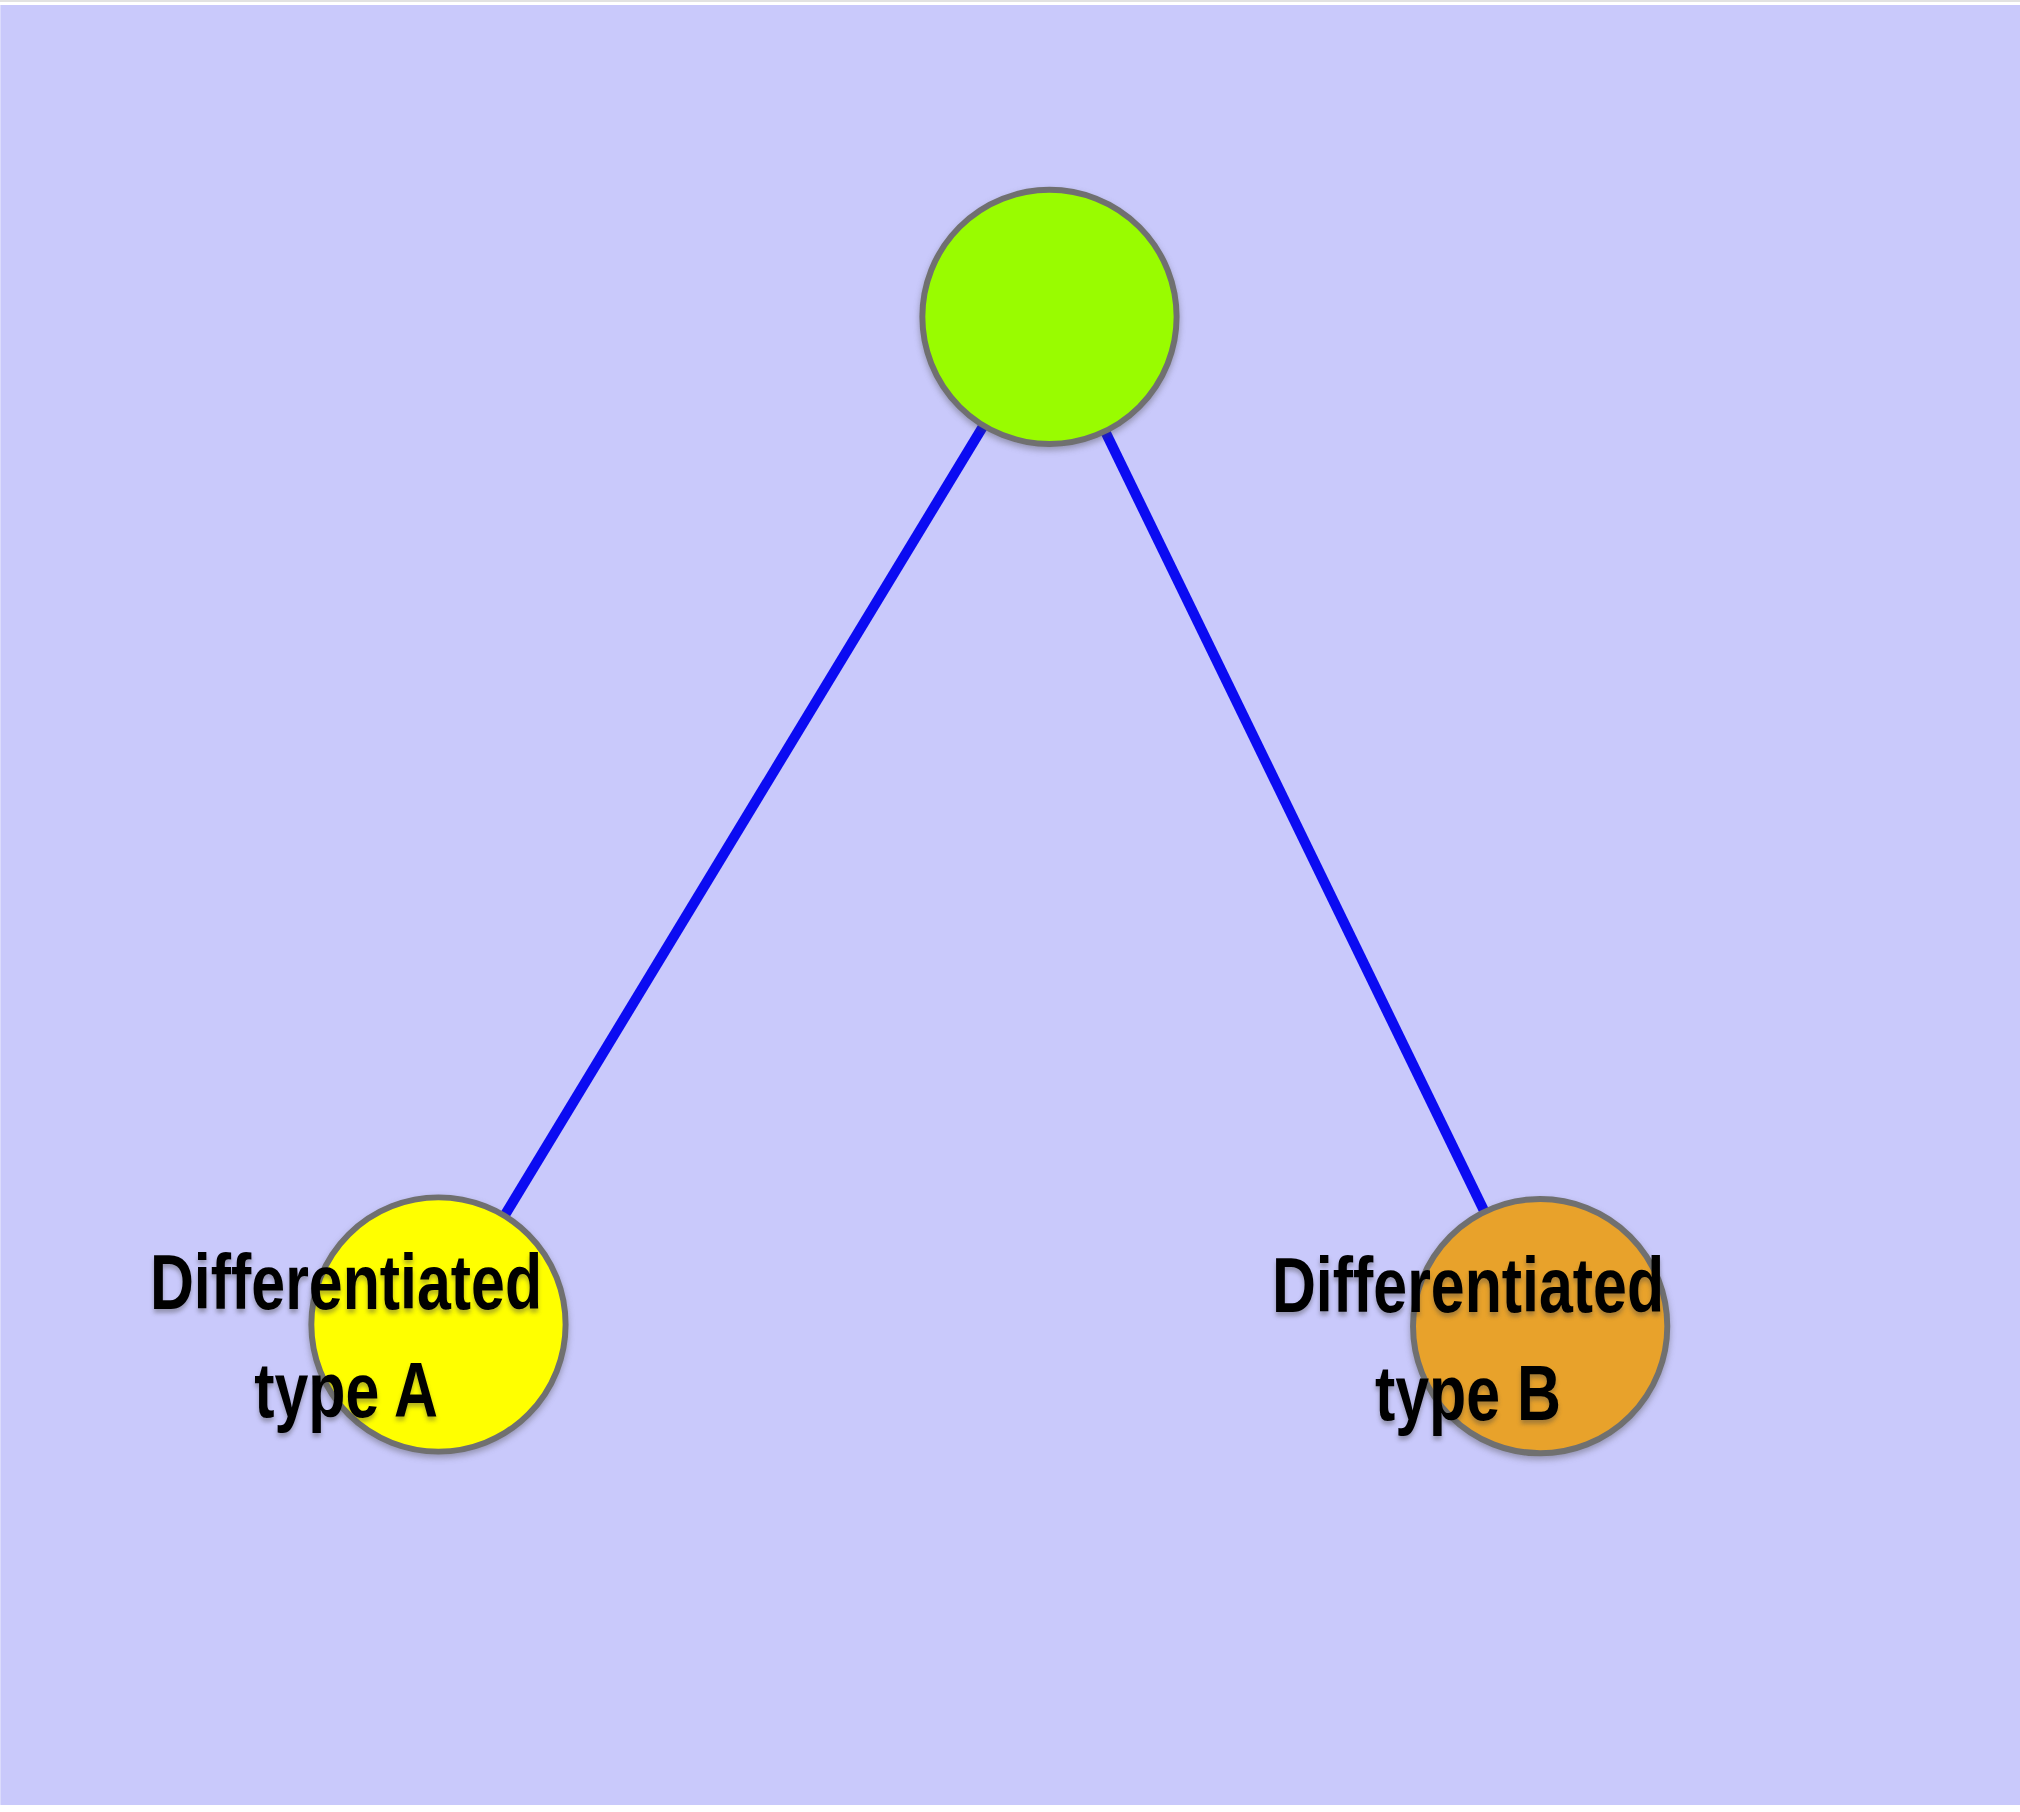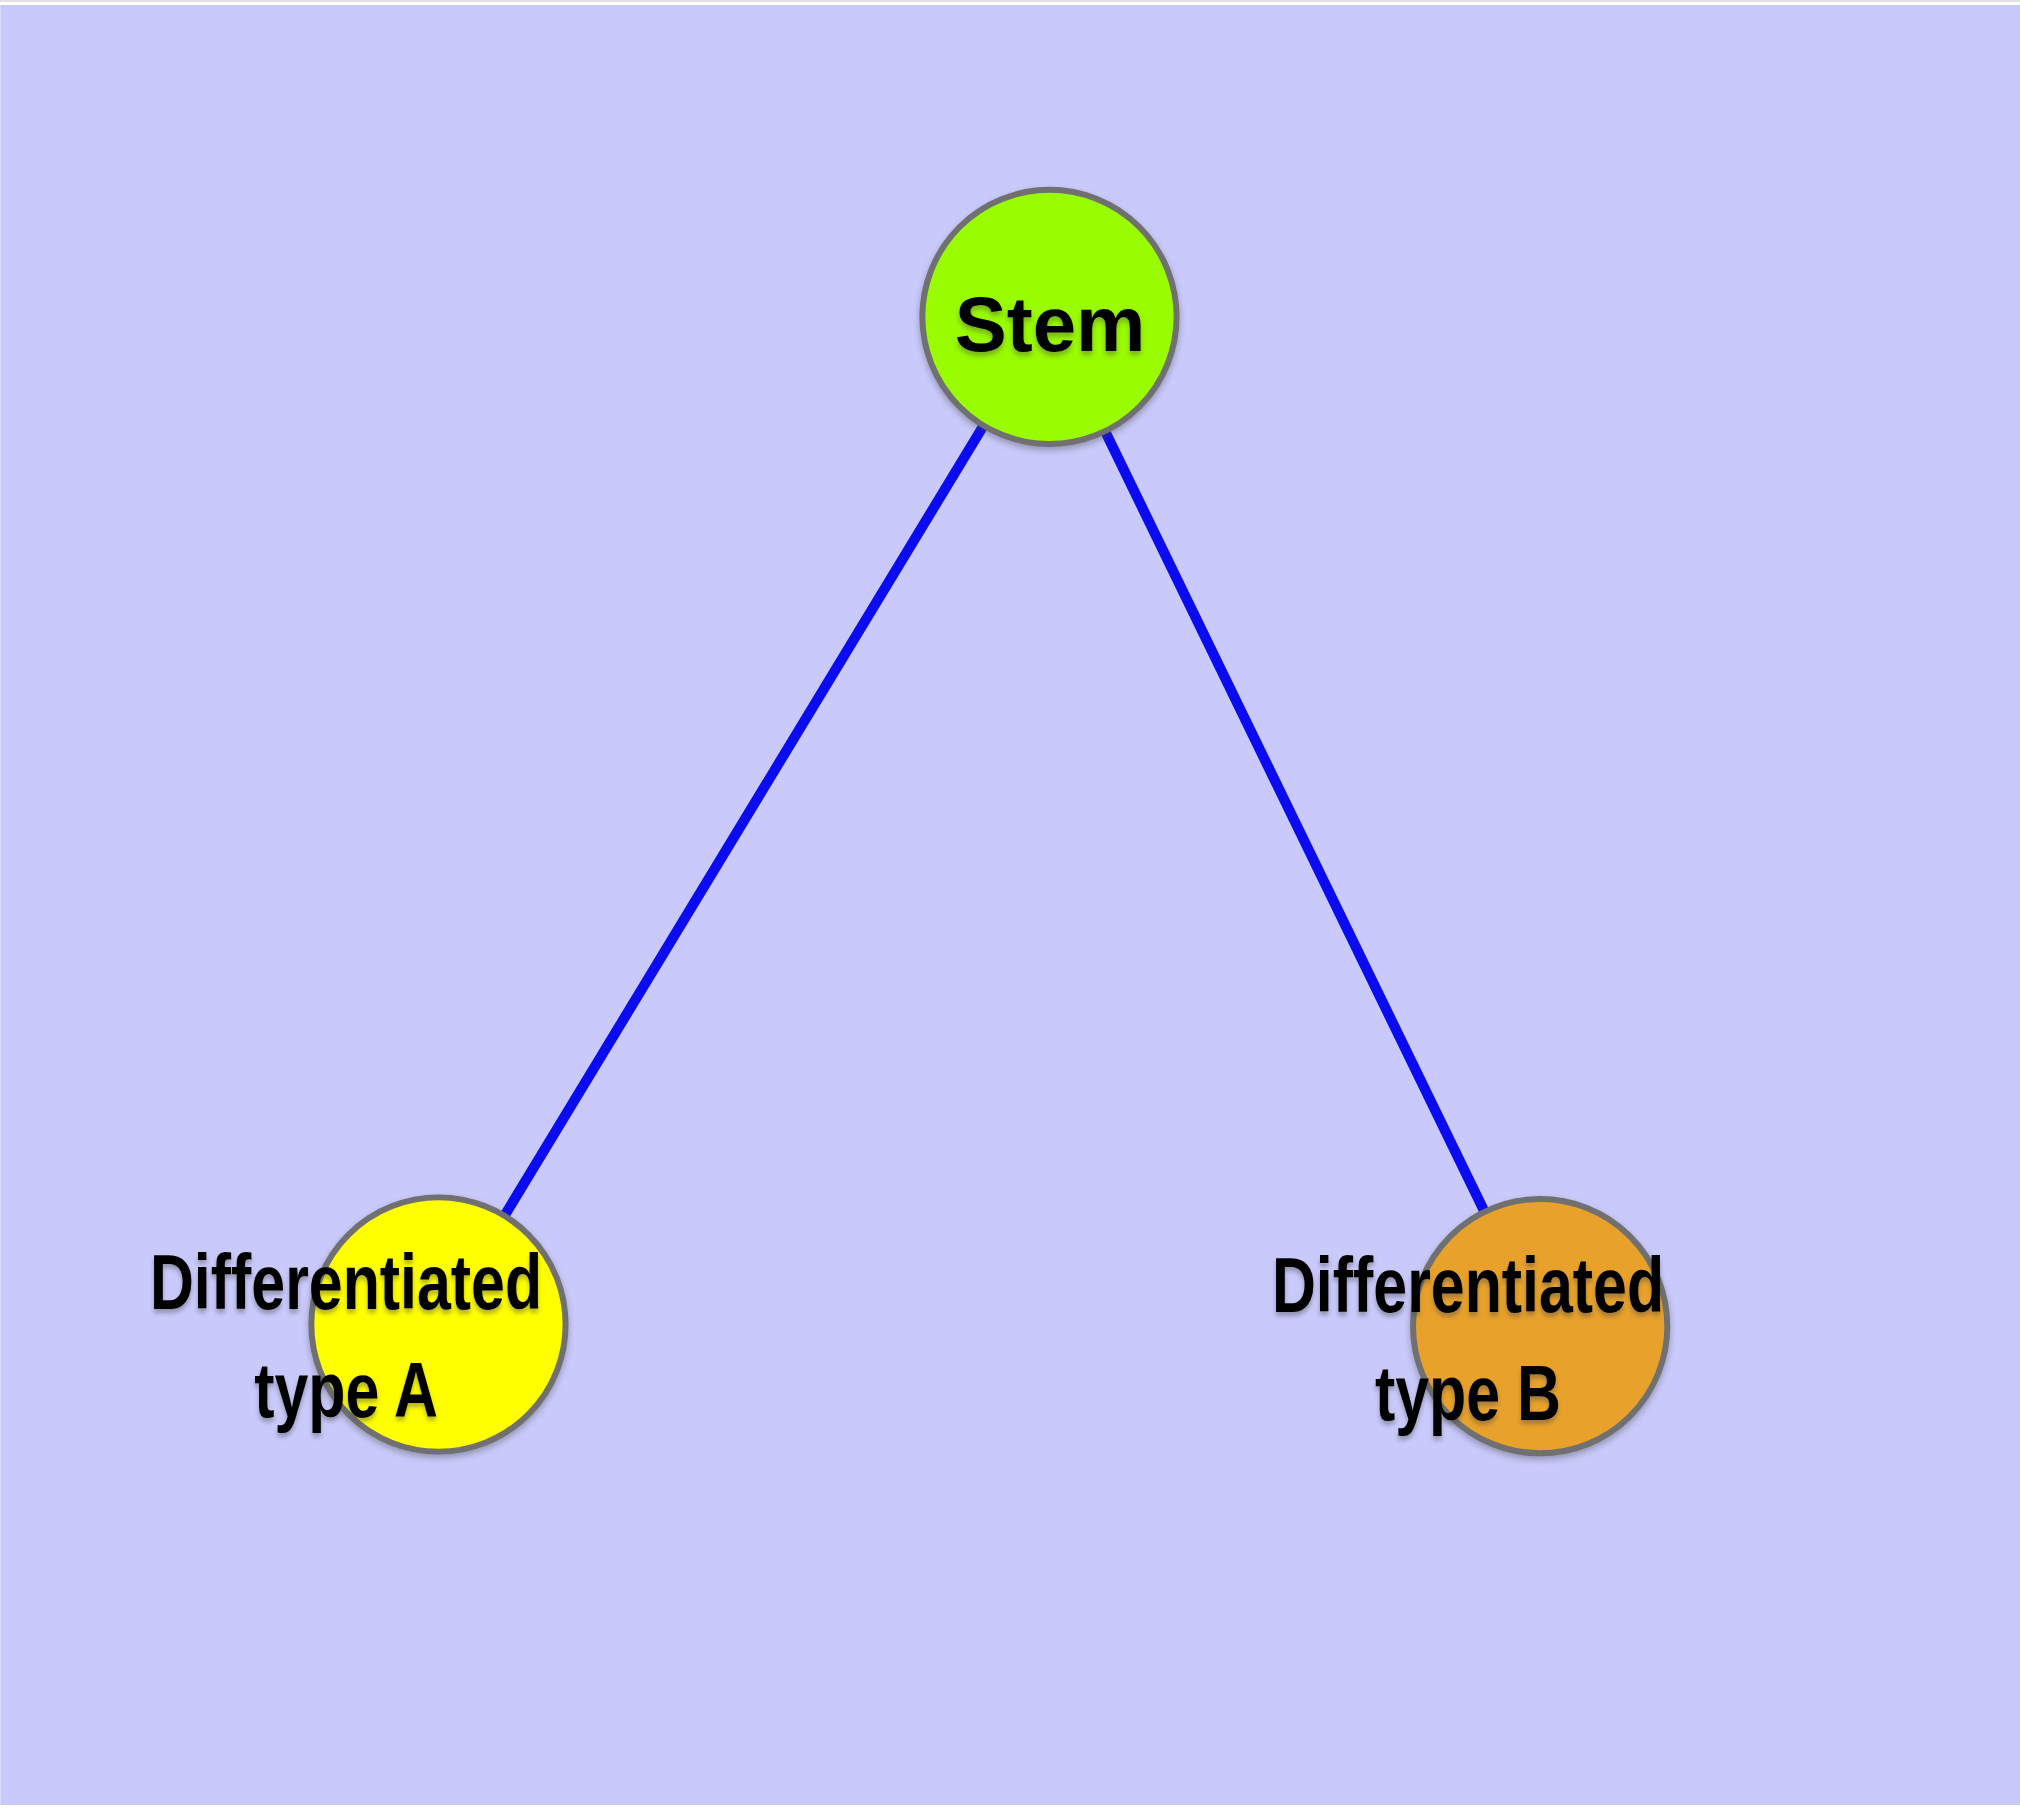--- a/index.html
+++ b/index.html
@@ -74,21 +74,20 @@
       <rect x="0" y="6" width="2384" height="2124" fill="#C9C9FB"></rect>
 
       <line class="edge" x1="1238" y1="374" x2="517" y2="1563" stroke="#0B0BF2"></line>
       <line class="edge" x1="1238" y1="374" x2="1817" y2="1565" stroke="#0B0BF2"></line>
 
       <circle class="node" cx="1238" cy="374" r="150" fill="#99FC00"></circle>
       <circle class="node" cx="517" cy="1563" r="150" fill="#FFFF00"></circle>
       <circle class="node" cx="1817" cy="1565" r="150" fill="#E8A22B"></circle>
     </svg>
 
-    <div class="label one-line" style="left:1050px; top:319px;">Stem</div>
 
     <div class="label two-line" style="left:346px; top:1331px;">
       <span class="line">Differentiated</span>
       <span class="line">type A</span>
     </div>
 
     <div class="label two-line" style="left:1468px; top:1334px;">
       <span class="line">Differentiated</span>
       <span class="line">type B</span>
     </div>

